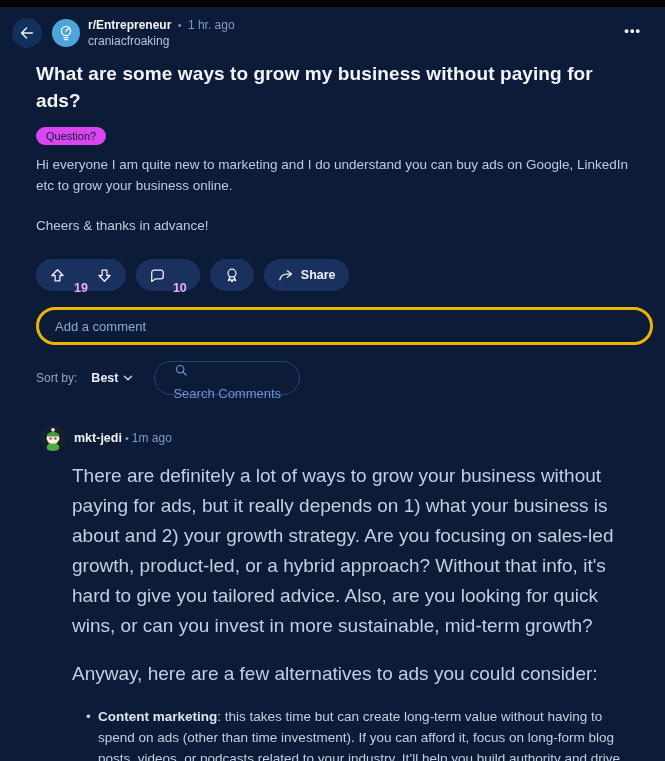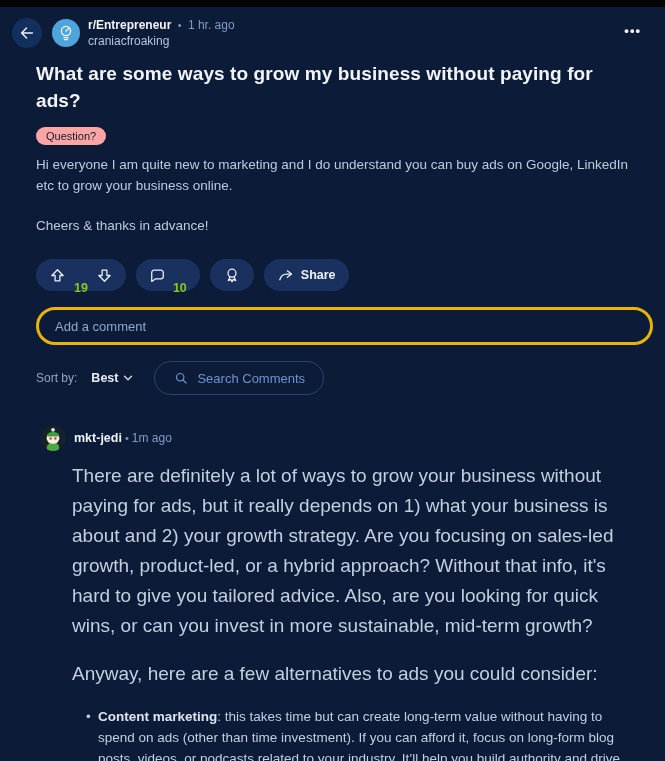--- a/index.html
+++ b/index.html
@@ -37,57 +37,57 @@
     font-size:13px;font-weight:700;letter-spacing:1px;padding:6px 4px;margin-top:2px;
   }
   
   .post-title{
     margin:12px 30px 0 36px;
     font-size:19px;font-weight:700;color:#f2f4f8;
     line-height:1.4;letter-spacing:.1px;
   }
   .flair-badge{
     display:inline-block;margin:13px 0 0 36px;
-    background:#fca5a5;color:#0f1b33;
+    background:#d946ef;color:#0f1b33;
     font-size:11px;font-weight:500;
     padding:3px 10px;border-radius:999px;cursor:pointer;
   }
   .post-body{margin:0 28px 0 36px;}
   .post-body p{font-size:13.5px;line-height:1.55;color:#bfcadd;margin:11px 0 0 0;}
   .post-body p:first-child{margin-top:10px;}
   .post-body p.gap{margin-top:19px;}
   
   .action-bar{display:flex;gap:10px;margin:22px 0 0 36px;align-items:center;}
   .pill{
     display:flex;align-items:center;gap:7px;
     background:#1a3160;border:none;border-radius:999px;
     height:32px;padding:0 13px;color:#eef2f8;
     font-size:12.5px;font-weight:600;cursor:pointer;
     font-family:inherit;
   }
-  .pill .count{color:#84cc16;margin-top:25px;}
+  .pill .count{color:#f0abfc;margin-top:25px;}
   .vote-pill{gap:8px;}
   .icon-btn{background:none;border:none;padding:0;margin:0;display:flex;align-items:center;cursor:pointer;}
   
   .comment-input{
     display:block;box-sizing:border-box;
     width:617px;margin:16px 0 0 36px;height:38px;
     background:transparent;border:3px solid #eab308;border-radius:20px;
     padding:0 16px;font-size:13px;color:#dfe6f0;font-family:inherit;outline:none;
   }
   .comment-input::placeholder{color:#8da7cd;opacity:1;}
   
   .sort-row{display:flex;align-items:center;margin:16px 0 0 36px;}
   .sort-label{font-size:12px;color:#93a5c2;}
   .sort-select{display:flex;align-items:center;gap:4px;margin-left:12px;background:none;border:none;cursor:pointer;padding:4px 2px;font-family:inherit;}
   .sort-value{font-size:12.5px;font-weight:700;color:#e8edf4;}
   .search-pill{
-    display:flex;align-items:center;gap:8px;margin-left:18px;
+    display:flex;gap:8px;margin-left:18px;
     border:1px solid #274470;border-radius:999px;background:transparent;
-    height:34px;padding:0 18px;cursor:pointer;font-family:inherit;
+    height:34px;padding:0 18px;cursor:pointer;font-family:inherit;flex-direction:column;
   }
   .search-pill span{font-size:13px;color:#6f93d1;}
   
   .comment{margin-top:30px;}
   .comment-head{display:flex;align-items:center;margin-left:40px;}
   .c-avatar{width:26px;height:26px;border-radius:50%;overflow:hidden;flex:0 0 auto;cursor:pointer;}
   .c-author{margin-left:8px;font-size:12.5px;font-weight:700;color:#f0f3f8;cursor:pointer;}
   .comment-body{margin:10px 24px 0 72px;}
   .comment-body p{font-size:19px;line-height:1.58;color:#c3cedf;margin:0 0 18px 0;}
   .comment-body ul{list-style:none;margin:14px 0 0 0;padding:0 0 0 14px;}

